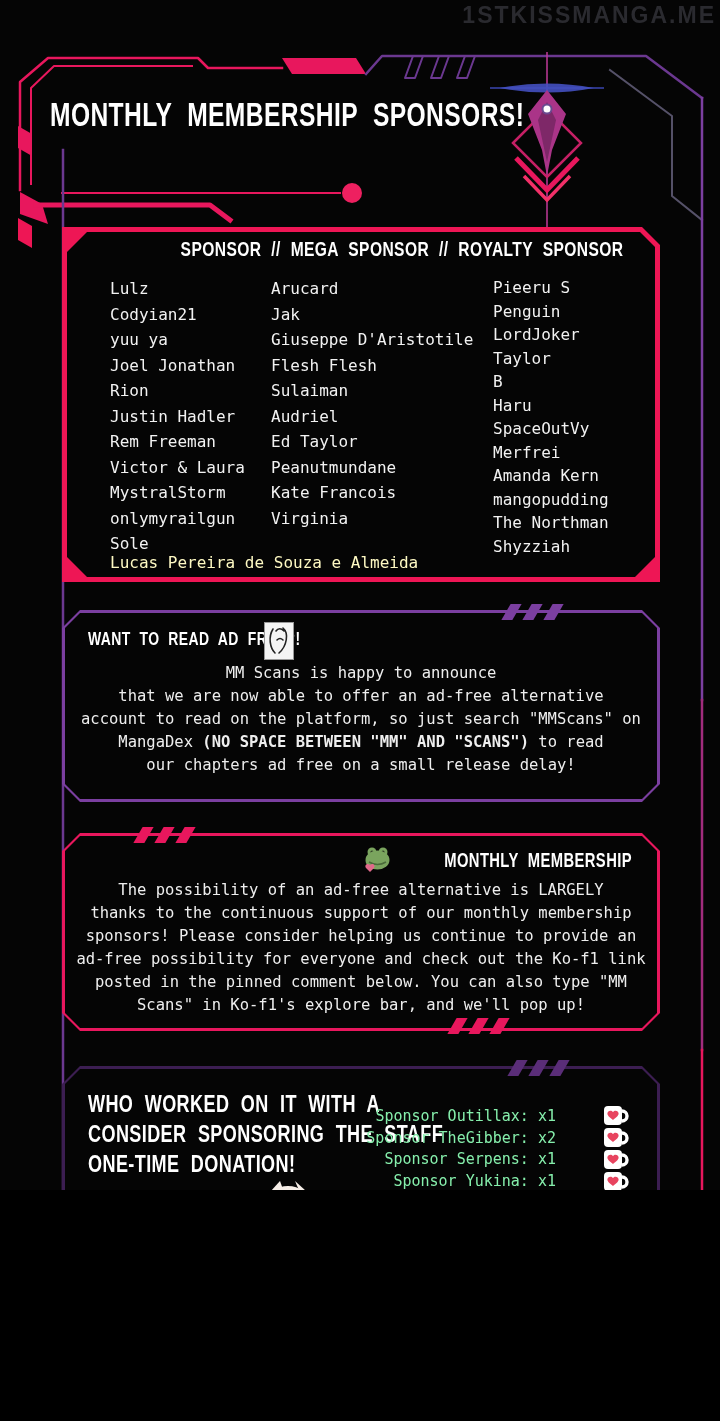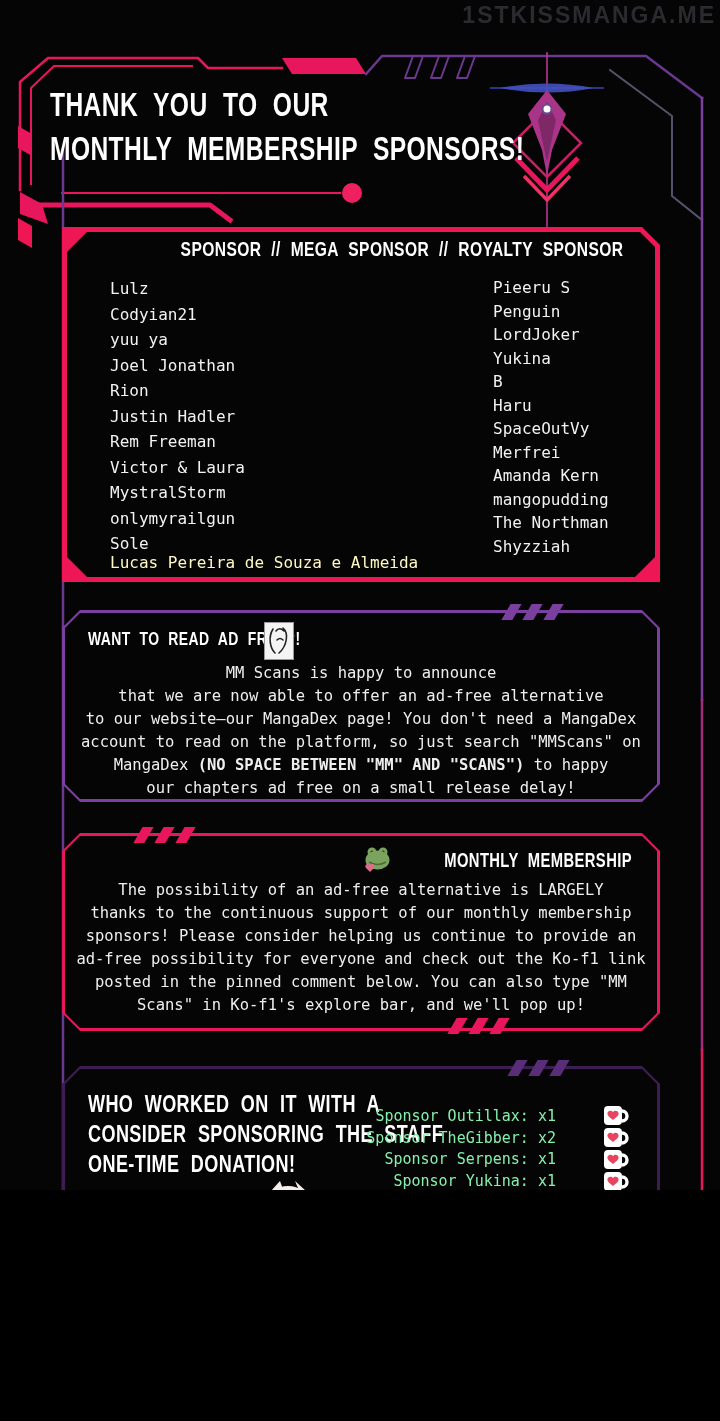--- a/index.html
+++ b/index.html
@@ -140,21 +140,20 @@
       <path d="M513,143 L547,109 L581,143 L547,177 Z" stroke="#c62065" stroke-width="2.5" fill="none"></path>
       <polygon points="547,90 566,114 552,150 547,176 542,150 528,114" fill="#aa3488"></polygon>
       <polygon points="547,102 556,120 547,162 538,120" fill="#7e2868"></polygon>
       <circle cx="547" cy="109" r="4.5" fill="#ffffff" stroke="#6a4a90" stroke-width="2"></circle>
     </g>
   </svg>
 
   <div class="watermark">1STKISSMANGA.ME</div>
 
   <div class="title">
-    <div><span class="t1 cond">THANK YOU TO OUR</span></div>
     <div><span class="t2 cond">MONTHLY MEMBERSHIP SPONSORS!</span></div>
   </div>
 
   <div class="panel p-sponsor">
     <div class="panel-inner"></div>
     <div class="sp-header">
       <span class="cond cond-c">SPONSOR // MEGA SPONSOR // ROYALTY SPONSOR</span>
     </div>
     <div class="col col1">
         <div class="sp-name">Lulz</div>
@@ -162,25 +161,37 @@
         <div class="sp-name">yuu ya</div>
         <div class="sp-name">Joel Jonathan</div>
         <div class="sp-name">Rion</div>
         <div class="sp-name">Justin Hadler</div>
         <div class="sp-name">Rem Freeman</div>
         <div class="sp-name">Victor &amp; Laura</div>
         <div class="sp-name">MystralStorm</div>
         <div class="sp-name">onlymyrailgun</div>
         <div class="sp-name">Sole</div>
       </div>
+    <div class="col col2">
+        <div class="sp-name">Arucard</div>
+        <div class="sp-name">Jak</div>
+        <div class="sp-name">Giuseppe D'Aristotile</div>
+        <div class="sp-name">Flesh Flesh</div>
+        <div class="sp-name">Sulaiman</div>
+        <div class="sp-name">Audriel</div>
+        <div class="sp-name">Ed Taylor</div>
+        <div class="sp-name">Peanutmundane</div>
+        <div class="sp-name">Kate Francois</div>
+        <div class="sp-name">Virginia</div>
+      </div>
     <div class="col col3">
         <div class="sp-name">Pieeru S</div>
         <div class="sp-name">Penguin</div>
         <div class="sp-name">LordJoker</div>
-        <div class="sp-name">Yukina</div>
+        <div class="sp-name">Taylor</div>
         <div class="sp-name">B</div>
         <div class="sp-name">Haru</div>
         <div class="sp-name">SpaceOutVy</div>
         <div class="sp-name">Merfrei</div>
         <div class="sp-name">Amanda Kern</div>
         <div class="sp-name">mangopudding</div>
         <div class="sp-name">The Northman</div>
         <div class="sp-name">Shyzziah</div>
       </div>
     <div class="sp-wide">Lucas Pereira de Souza e Almeida</div>
@@ -196,23 +207,22 @@
     </div>
     <span class="af-doodle">
       <svg width="30" height="38" viewBox="0 0 30 38">
         <rect x="0.5" y="0.5" width="29" height="37" fill="#f4f4f4" stroke="#999"></rect>
         <path d="M9,7 C4,15 6,26 11,31 M19,6 C25,11 23,24 15,31 M12,9 C14,6 17,6 20,9 M13,18 C15,16 17,16 19,18" stroke="#222" stroke-width="1.6" fill="none" stroke-linecap="round"></path>
       </svg>
     </span>
     <div class="para af-para">
       <div>MM Scans is happy to announce</div>
       <div>that we are now able to offer an ad-free alternative</div>
-      <div>to our website—our MangaDex page! You don't need a MangaDex</div>
       <div>account to read on the platform, so just search "MMScans" on</div>
-      <div><span>MangaDex </span><b>(NO SPACE BETWEEN "MM" AND "SCANS")</b><span> to happy</span></div>
+      <div><span>MangaDex </span><b>(NO SPACE BETWEEN "MM" AND "SCANS")</b><span> to read</span></div>
       <div>our chapters ad free on a small release delay!</div>
     </div>
   </div>
   <div class="vents vents-adfree">
       <div class="vent"></div>
       <div class="vent"></div>
       <div class="vent"></div>
     </div>
 
   <div class="panel p-member">

